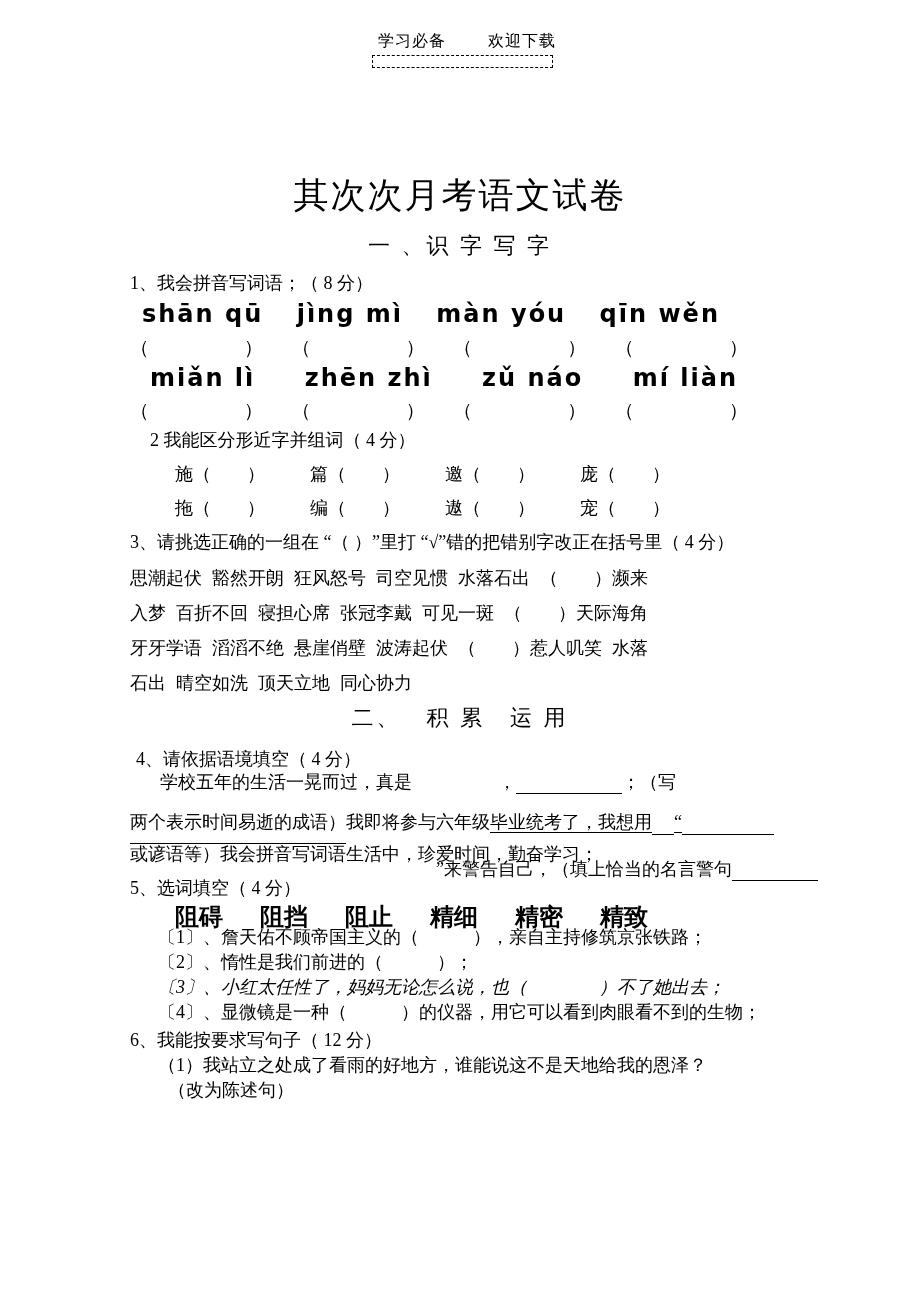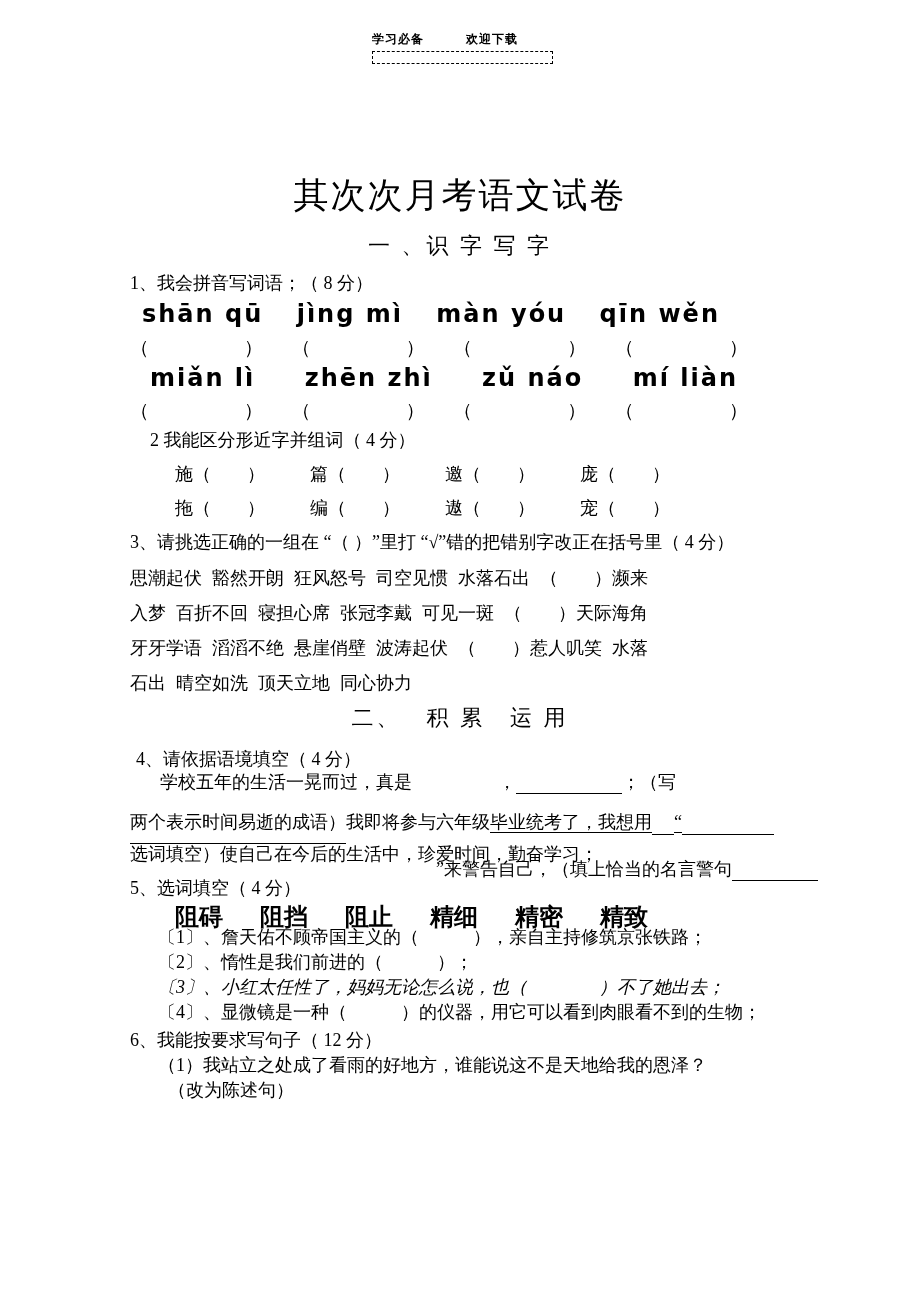--- a/index.html
+++ b/index.html
@@ -5,21 +5,21 @@
   * { margin:0; padding:0; box-sizing:border-box; }
   html,body { background:#ffffff; }
   body {
     width:920px; height:1304px; position:relative; overflow:hidden;
     color:#000; font-family:"Liberation Serif","DejaVu Serif",serif;
   }
   .page { position:absolute; inset:0; }
 
   
   .header { position:absolute; left:372px; top:31px; width:184px; }
-  .header-labels { display:flex; gap:42px; font-size:12px; font-weight:bold; letter-spacing:1px; }
+  .header-labels { display:flex; gap:42px; font-size:16px; font-weight:normal; letter-spacing:1px;justify-content:flex-end; }
   .dashed-box { margin-top:3px; width:181px; height:13px; border:1px dashed #000; }
 
   
   .title { position:absolute; top:172px; left:0; width:100%; text-align:center;
            font-size:35px; font-weight:400; letter-spacing:2px; }
   .sec-heading { position:absolute; left:0; width:100%; text-align:center;
                  font-size:22px; font-weight:400; letter-spacing:3px; }
   .s1 { top:231px; }
   .s2 { top:703px; }
 
@@ -143,21 +143,21 @@
   <div class="line" style="left:160px; top:770px;">
     <span>学校五年的生活一晃而过，真是</span><span class="blank" style="width:86px;"></span><span>，</span><span class="blank u" style="width:106px;"></span><span>；（写</span>
   </div>
   <div class="line" style="left:130px; top:794px;margin-top:16px;">
     <span>两个表示时间易逝的成语）我即将参与六年级</span><span class="u">毕业统考了，我想用</span><span class="blank u" style="width:22px;"></span><span class="u">“</span><span class="blank u" style="width:92px;"></span>
   </div>
   <div class="line" style="left:130px; top:857px;">
     <span class="blank" style="width:306px;"></span><span>”来警告自己，（填上恰当的名言警句</span><span class="blank u" style="width:86px;"></span>
   </div>
   <div class="line" style="left:130px; top:842px;">
-    <span class="ot">选词填空）使自己在今后的</span><span>生活中，珍爱时间，勤奋学习；</span>
+    <span class="ot">或谚语等）我会拼音写词语</span><span>生活中，珍爱时间，勤奋学习；</span>
   </div>
 
   <div class="line" style="left:130px; top:876px;">5、选词填空（ 4 分）</div>
   <div class="options-row" style="left:175px; top:901px;">
     <span>阻碍</span>
     <span>阻挡</span>
     <span>阻止</span>
     <span>精细</span>
     <span>精密</span>
     <span>精致</span>

